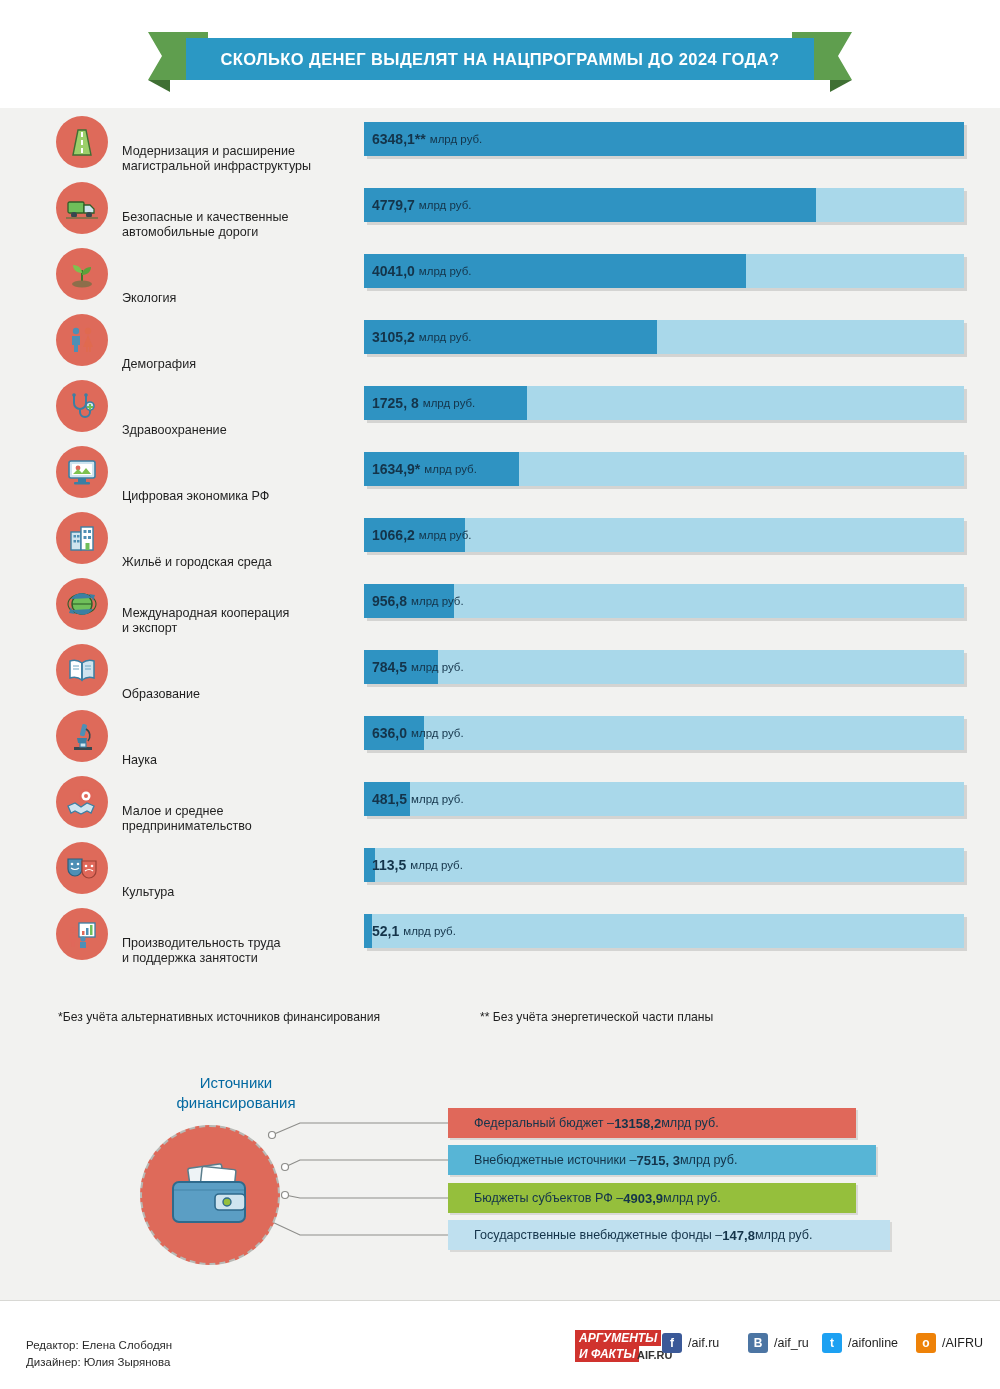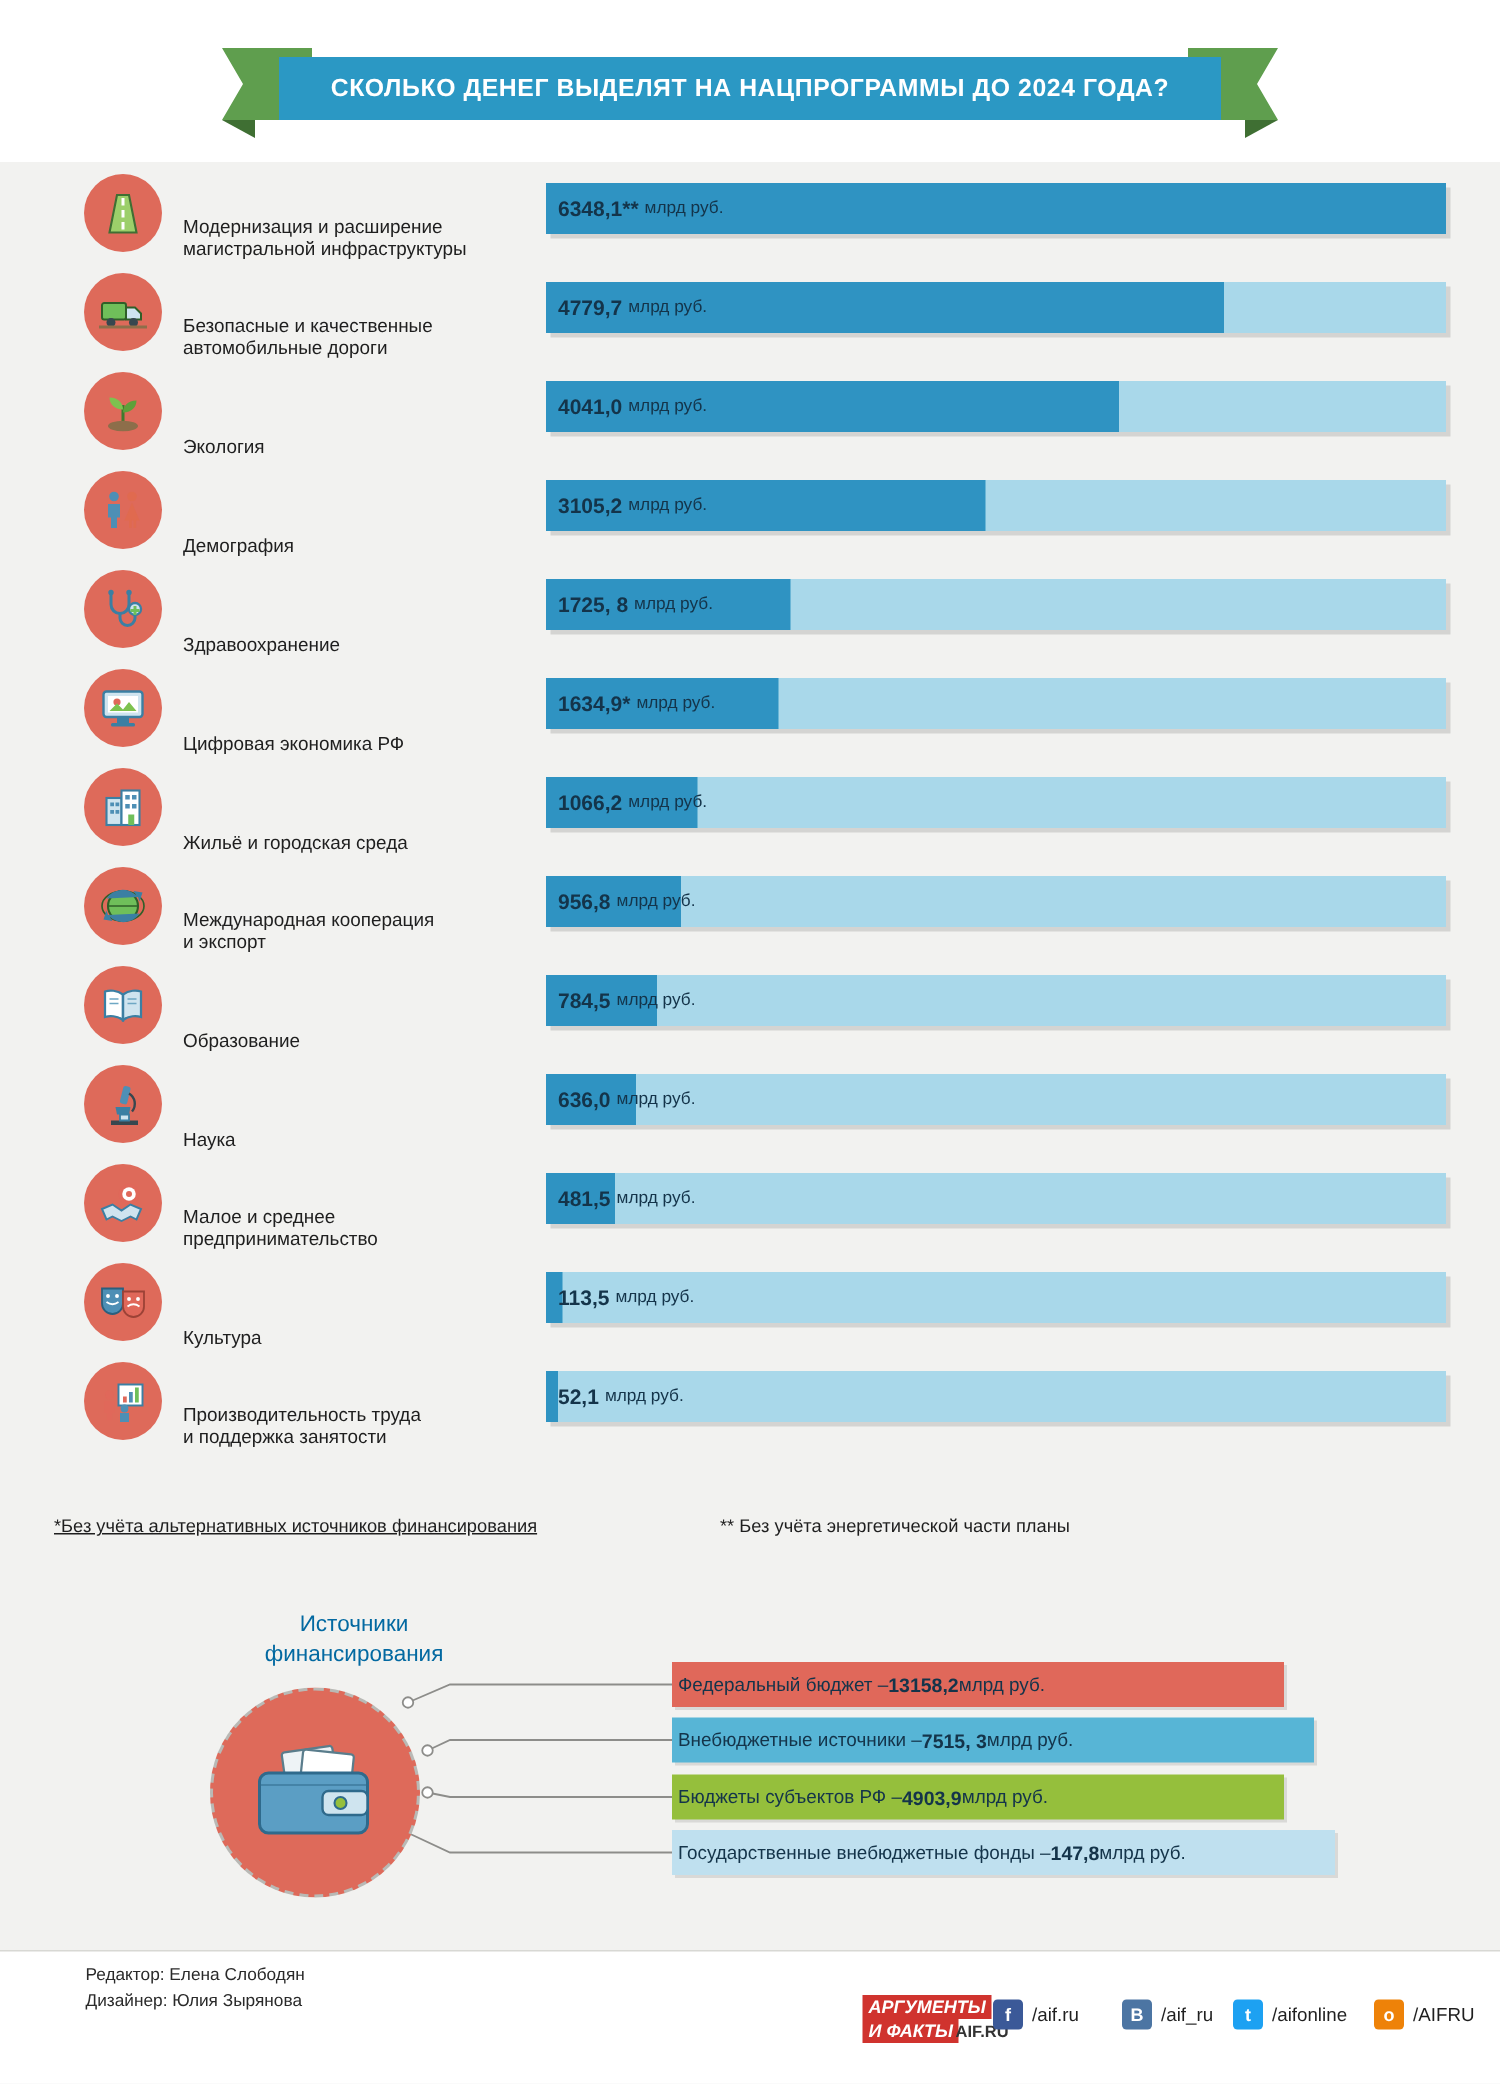--- a/index.html
+++ b/index.html
@@ -78,47 +78,47 @@
     position:absolute; left:8px; top:0; height:34px; display:flex; align-items:center;
     font-size:13.5px; color:#14344a; white-space:nowrap;
   }
   .bar-value b { font-weight:bold; font-size:14px; margin-right:4px; }
   .bar-value i { font-style:normal; font-size:11.5px; }
   
   .footnotes {
     position:absolute; left:0; top:1000px; width:1000px;
     font-size:12.2px; color:#1f1f1f;
   }
-  .footnotes .fn1 { position:absolute; left:36px; top:10px;text-decoration:underline; }
+  .footnotes .fn1 { position:absolute; left:58px; top:10px; }
   .footnotes .fn2 { position:absolute; left:480px; top:10px; }
   
   .sources { position:absolute; left:0; top:1055px; width:1000px; height:230px; }
   .src-title {
     position:absolute; left:166px; top:18px; width:140px;
     font-size:15px; line-height:20px; color:#0369a1; text-align:center;
   }
   .wallet-circle {
     position:absolute; left:140px; top:1125px; width:140px; height:140px;
     border-radius:50%; background:#de6a5a; border:2px dashed #b9b9b5;
     display:flex; align-items:center; justify-content:center;
   }
   .src-bar {
     position:absolute; height:30px; display:flex; align-items:center;
     box-shadow: 2px 2px 0 rgba(0,0,0,0.10);
-    padding-left:4px; font-size:12.6px; color:#14344a; white-space:nowrap;
+    padding-left:26px; font-size:12.6px; color:#14344a; white-space:nowrap;
   }
   .src-bar b { font-weight:bold; font-size:13px; }
   .connector { position:absolute; stroke:#8d8d8a; fill:none; stroke-width:1.2px; }
   .dot { fill:#ffffff; stroke:#8d8d8a; stroke-width:1.2px; }
   
   .footer {
     position:absolute; left:0; top:1300px; width:1000px; height:89px;
     background:#ffffff; border-top:1px solid #d8d8d4;
   }
-  .credits { position:absolute; left:26px; top:8px; font-size:11.5px; line-height:17px; color:#2a2a2a;margin-left:31px; }
+  .credits { position:absolute; left:26px; top:36px; font-size:11.5px; line-height:17px; color:#2a2a2a; }
   .aif-logo { position:absolute; left:540px; top:28px; width:100px; height:34px;margin-left:35px; }
   .aif-logo .l1 { position:absolute; left:0; top:1px; background:#d0332e; color:#fff; font-style:italic; font-weight:bold; font-size:12px; padding:1px 4px; }
   .aif-logo .l2 { position:absolute; left:0; top:17px; background:#d0332e; color:#fff; font-style:italic; font-weight:bold; font-size:12px; padding:1px 4px; }
   .aif-logo .l3 { position:absolute; left:62px; top:20px; font-size:11px; color:#333; font-weight:bold; }
   .social { position:absolute; top:32px; display:flex; align-items:center; font-size:12.5px; color:#1f1f1f; }
   .sq { width:20px; height:20px; border-radius:3px; display:flex; align-items:center; justify-content:center; color:#fff; font-weight:bold; font-size:12px; margin-right:6px; }
 </style>
 </head>
 <body>
 

